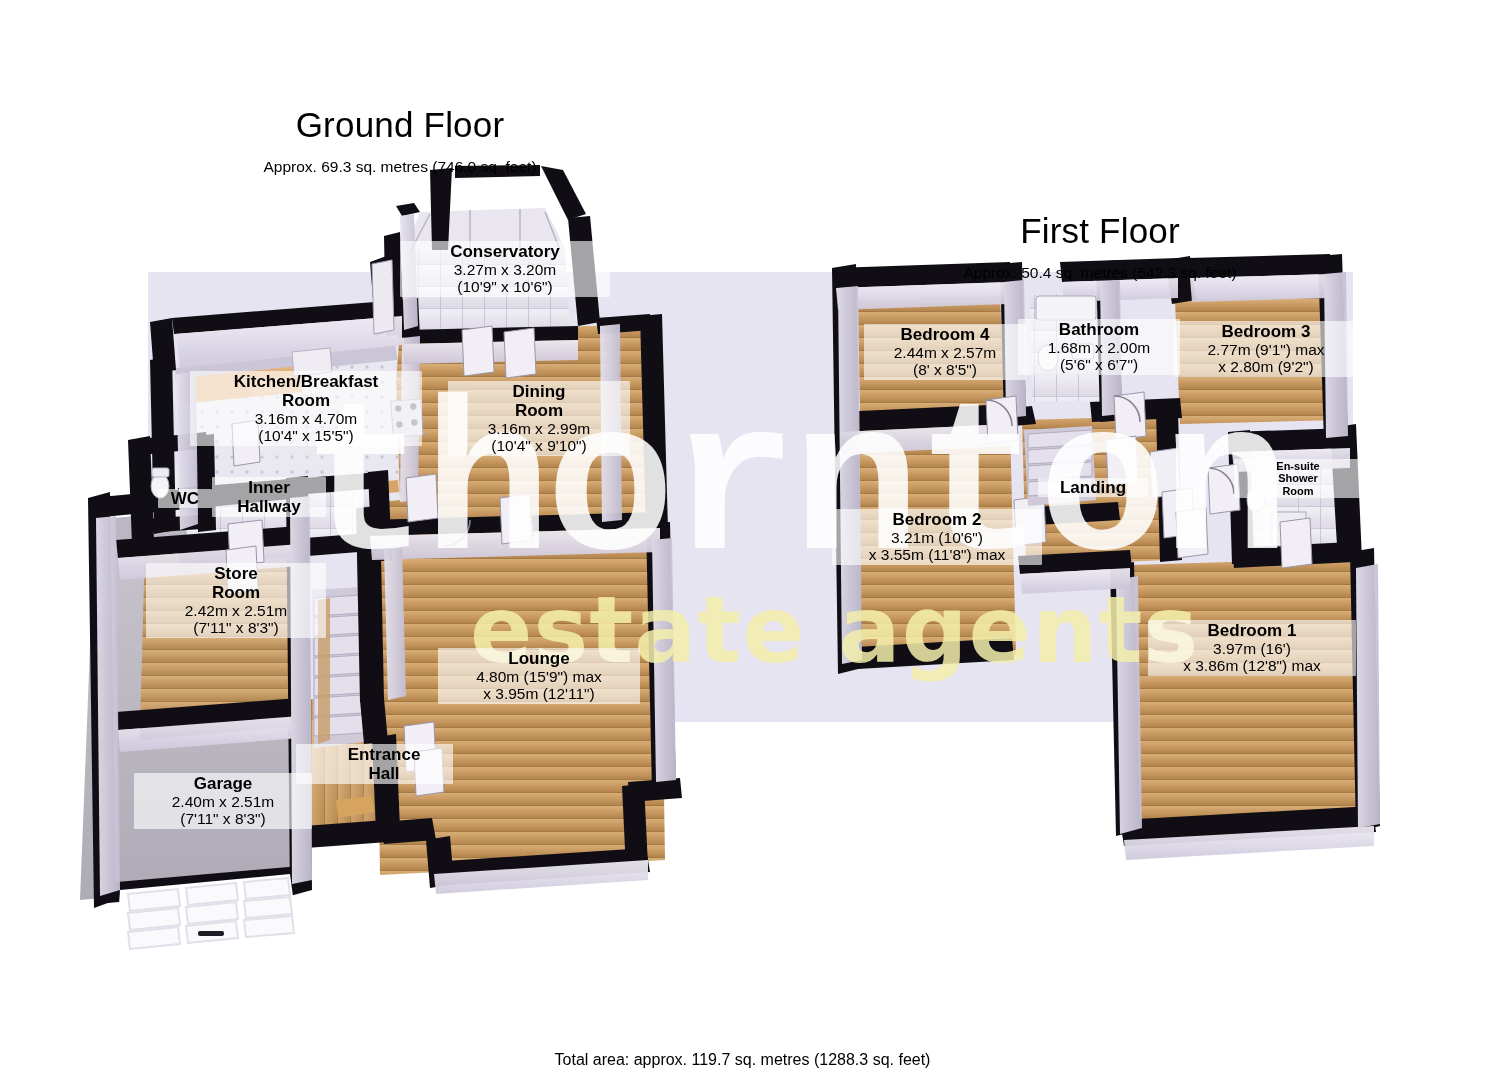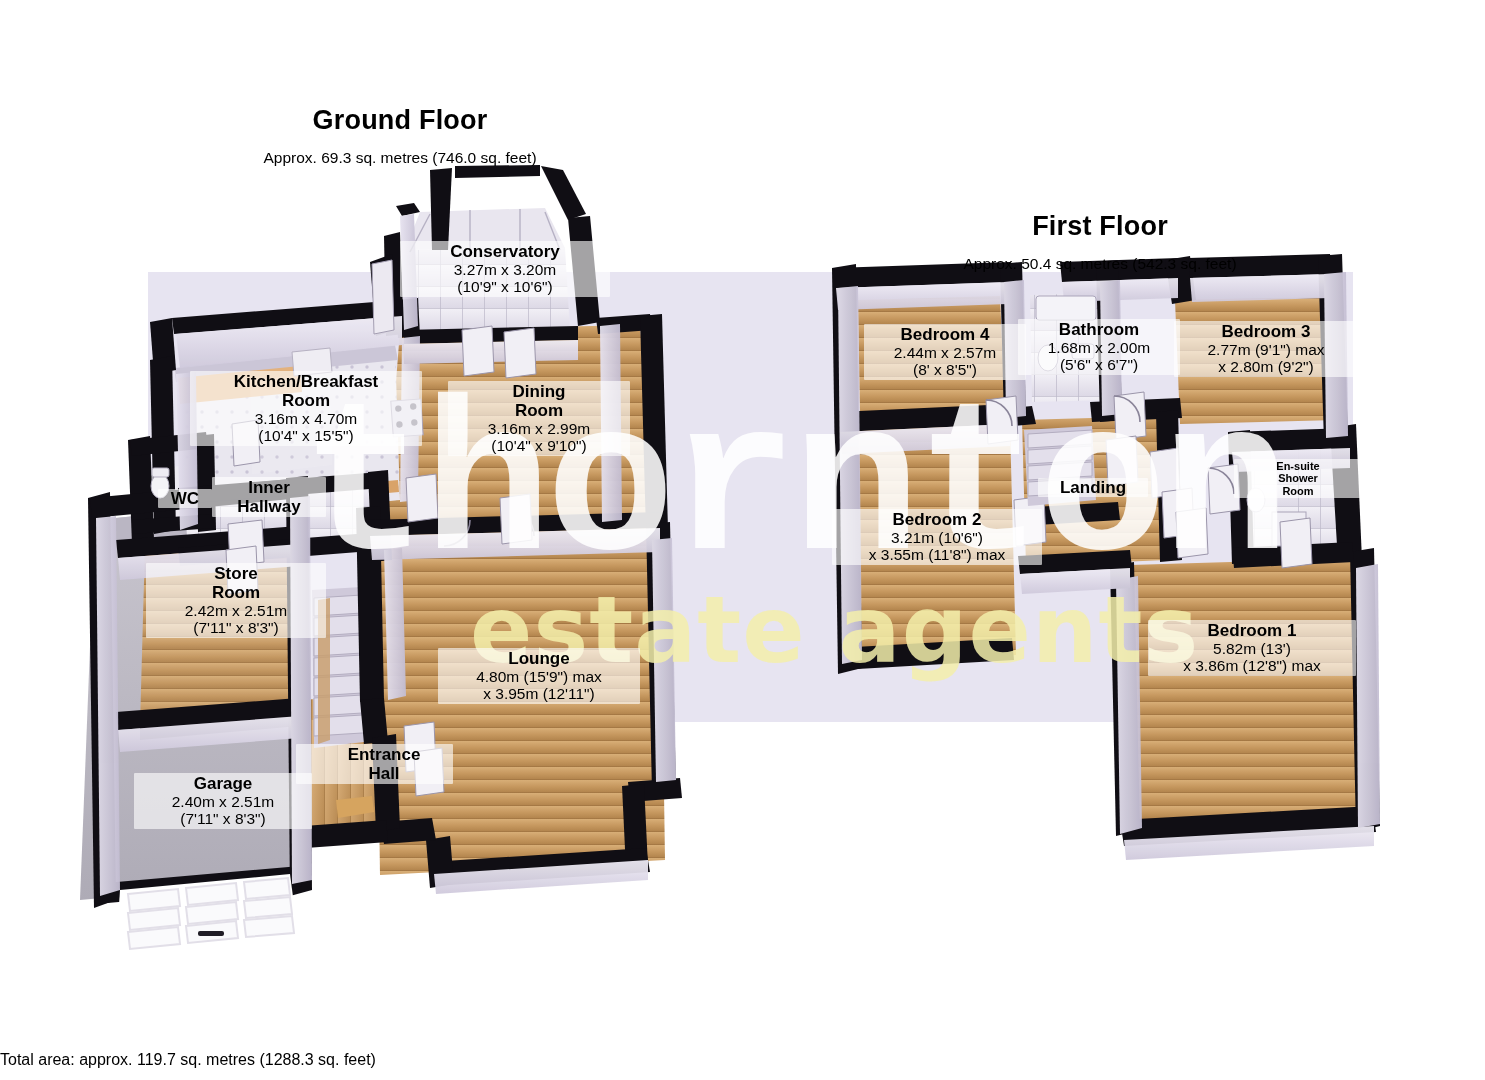--- a/index.html
+++ b/index.html
@@ -5,26 +5,26 @@
   html,body{margin:0;padding:0;background:#ffffff;}
   body{
     width:1485px;height:1080px;position:relative;overflow:hidden;
     font-family:"Liberation Sans", sans-serif;
     -webkit-font-smoothing:antialiased;
   }
   .stage{position:absolute;left:0;top:0;width:1485px;height:1080px;}
 
   
   .floor-heading{position:absolute;text-align:center;}
-  .floor-heading .ttl{font-size:27px;font-weight:bold;color:#000;letter-spacing:.2px;line-height:1.1;}
+  .floor-heading .ttl{font-size:35px;font-weight:normal;color:#000;letter-spacing:.2px;line-height:1.1;}
   .floor-heading .sub{font-size:15.5px;color:#000;margin-top:13px;line-height:1.1;}
   #gf-heading{left:240px;top:106px;width:320px;}
   #ff-heading{left:940px;top:212px;width:320px;}
 
-  .total-area{position:absolute;left:0;top:1051px;width:1485px;
+  .total-area{position:absolute;left:0;top:1051px;width:1485px;text-align:center;
     font-size:16px;color:#000;}
 
   
   .wm-band{position:absolute;left:148px;top:272px;width:1205px;height:450px;
     background:#ded9ec;opacity:.72;}
   .wm-text{position:absolute;user-select:none;pointer-events:none;}
   .wm-thornton{left:300px;top:400px;font-size:215px;font-weight:bold;color:rgba(255,255,255,.88);
     letter-spacing:-6px;line-height:.85;font-family:Liberation Mono, monospace;}
   .wm-estate{left:470px;top:585px;font-size:92px;font-weight:bold;color:rgba(243,238,170,.85);
     letter-spacing:1px;line-height:1;font-family:"DejaVu Sans",sans-serif;}
@@ -465,19 +465,19 @@
   </div>
 
   <div class="rlabel" style="left:1234px;top:459px;width:118px;">
     <span class="nm sm">En-suite</span>
     <span class="nm sm">Shower</span>
     <span class="nm sm">Room</span>
   </div>
 
   <div class="rlabel" style="left:1148px;top:620px;width:198px;">
     <span class="nm">Bedroom 1</span>
-    <span class="dm">5.82m (13')</span>
+    <span class="dm">3.97m (16')</span>
     <span class="dm">x 3.86m (12'8") max</span>
   </div>
 
   <div class="total-area">Total area: approx. 119.7 sq. metres (1288.3 sq. feet)</div>
 
 </div>
 
 </body></html>

